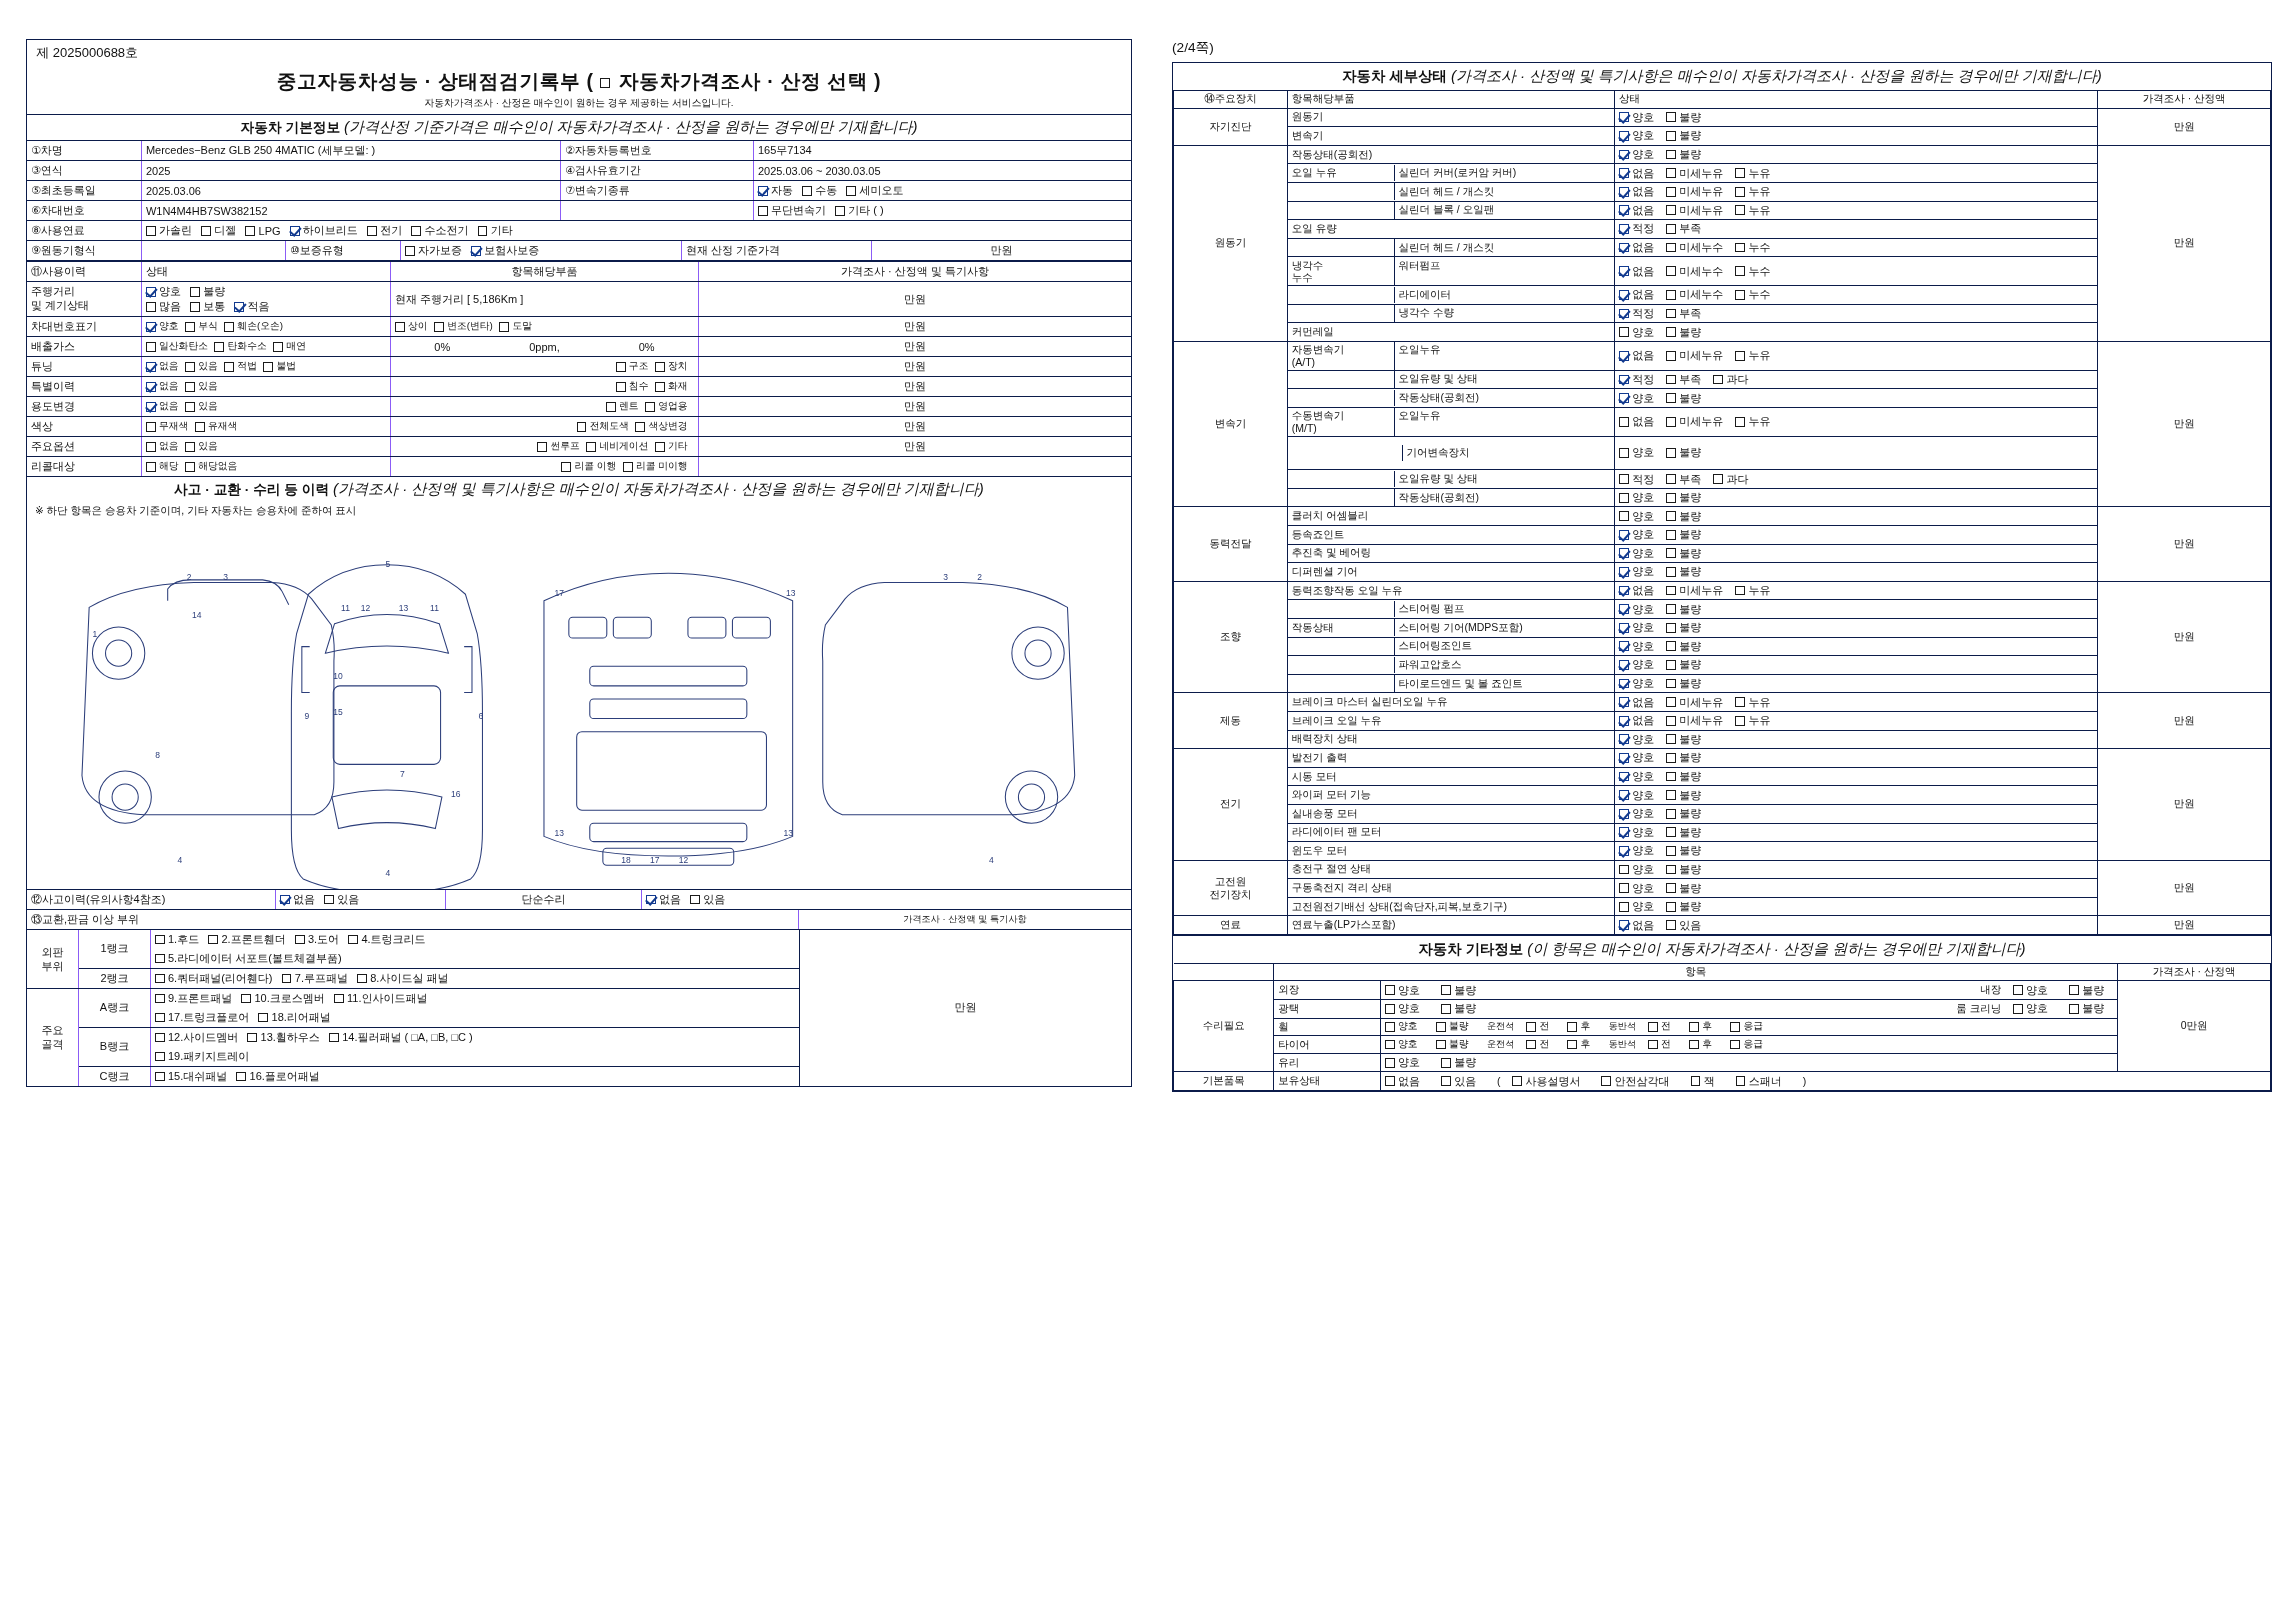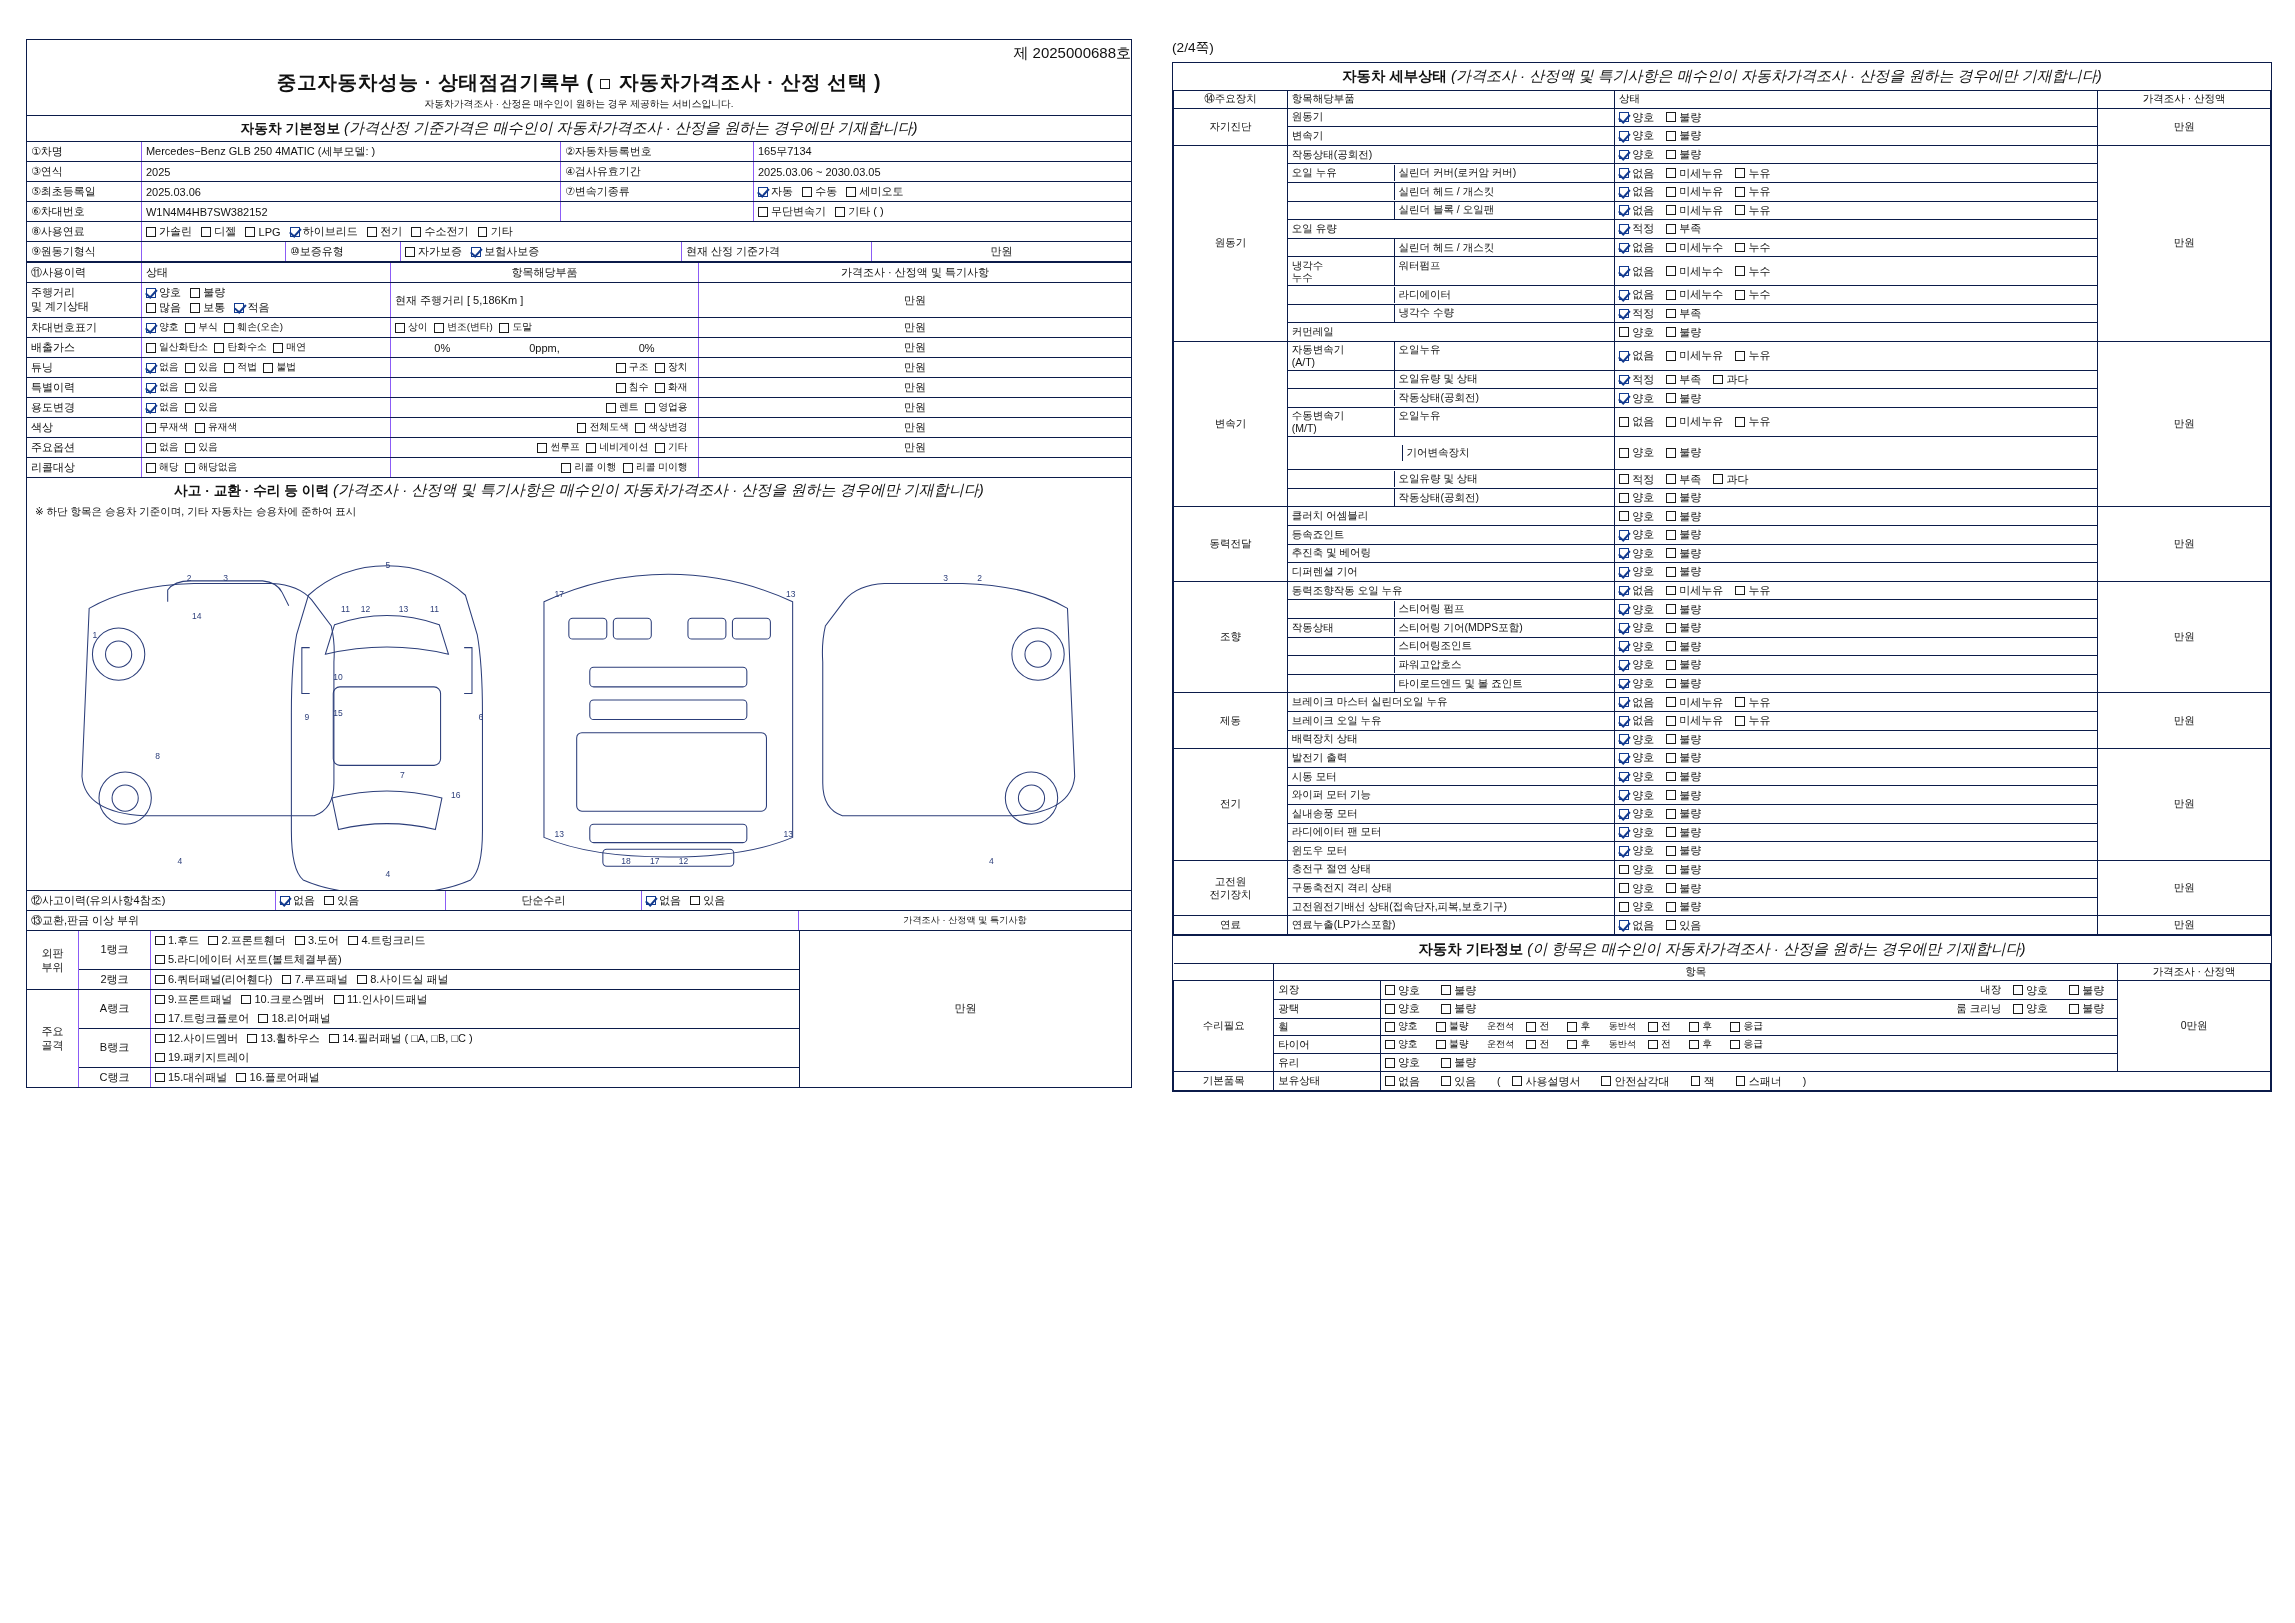--- a/index.html
+++ b/index.html
@@ -7,21 +7,21 @@
   .page{position:relative;width:2295px;height:1623px;}
   .sheet{position:absolute;box-sizing:border-box;}
   .lhs{left:26px;top:39px;width:1106px;}
   .rhs{left:1172px;top:39px;width:1100px;}
   .hdrline{display:flex;justify-content:space-between;align-items:flex-end;font-size:13.7px;margin-bottom:5.2px;}
   .hdrline .left{font-size:14.4px;}
   .hdrline .right{font-size:13.7px;}
   .box{border:1.6px solid #0b1b4a;box-sizing:border-box;}
   .title{text-align:center;font-size:19.6px;font-weight:bold;letter-spacing:0.7px;padding:6.5px 0 1.3px;}
   .subtitle{text-align:center;font-size:9.8px;padding-bottom:3.9px;}
-  .docno{font-size:15px;padding:3.9px 0 0 9.2px;text-align:right;}
+  .docno{font-size:13px;padding:3.9px 0 0 9.2px;}
   .sect-title{text-align:center;font-weight:bold;font-size:13.7px;padding:3.3px 0;}
   .sect-note{font-size:15px;font-weight:normal;font-style:italic;}
   .row{display:flex;align-items:stretch;}
   .cell{box-sizing:border-box;padding:2px 3.9px;font-size:11px;display:flex;align-items:center;}
   .b-t{border-top:1px solid #0b1b4a;}
   .b-l{border-left:1px solid #0b1b4a;}
   .b-r{border-right:1px solid #8b5cf6;}
   .cb{display:inline-block;width:9.8px;height:9.8px;border:1px solid #1b1b1b;margin-right:3.3px;vertical-align:middle;position:relative;box-sizing:border-box;flex:none;}
   .cb.on{border-color:#123a8f;}
   .cb.on:after{content:"";position:absolute;left:1.3px;top:-1.3px;width:5.2px;height:8.5px;border:solid #123a8f;border-width:0 2px 2px 0;transform:rotate(42deg);}

